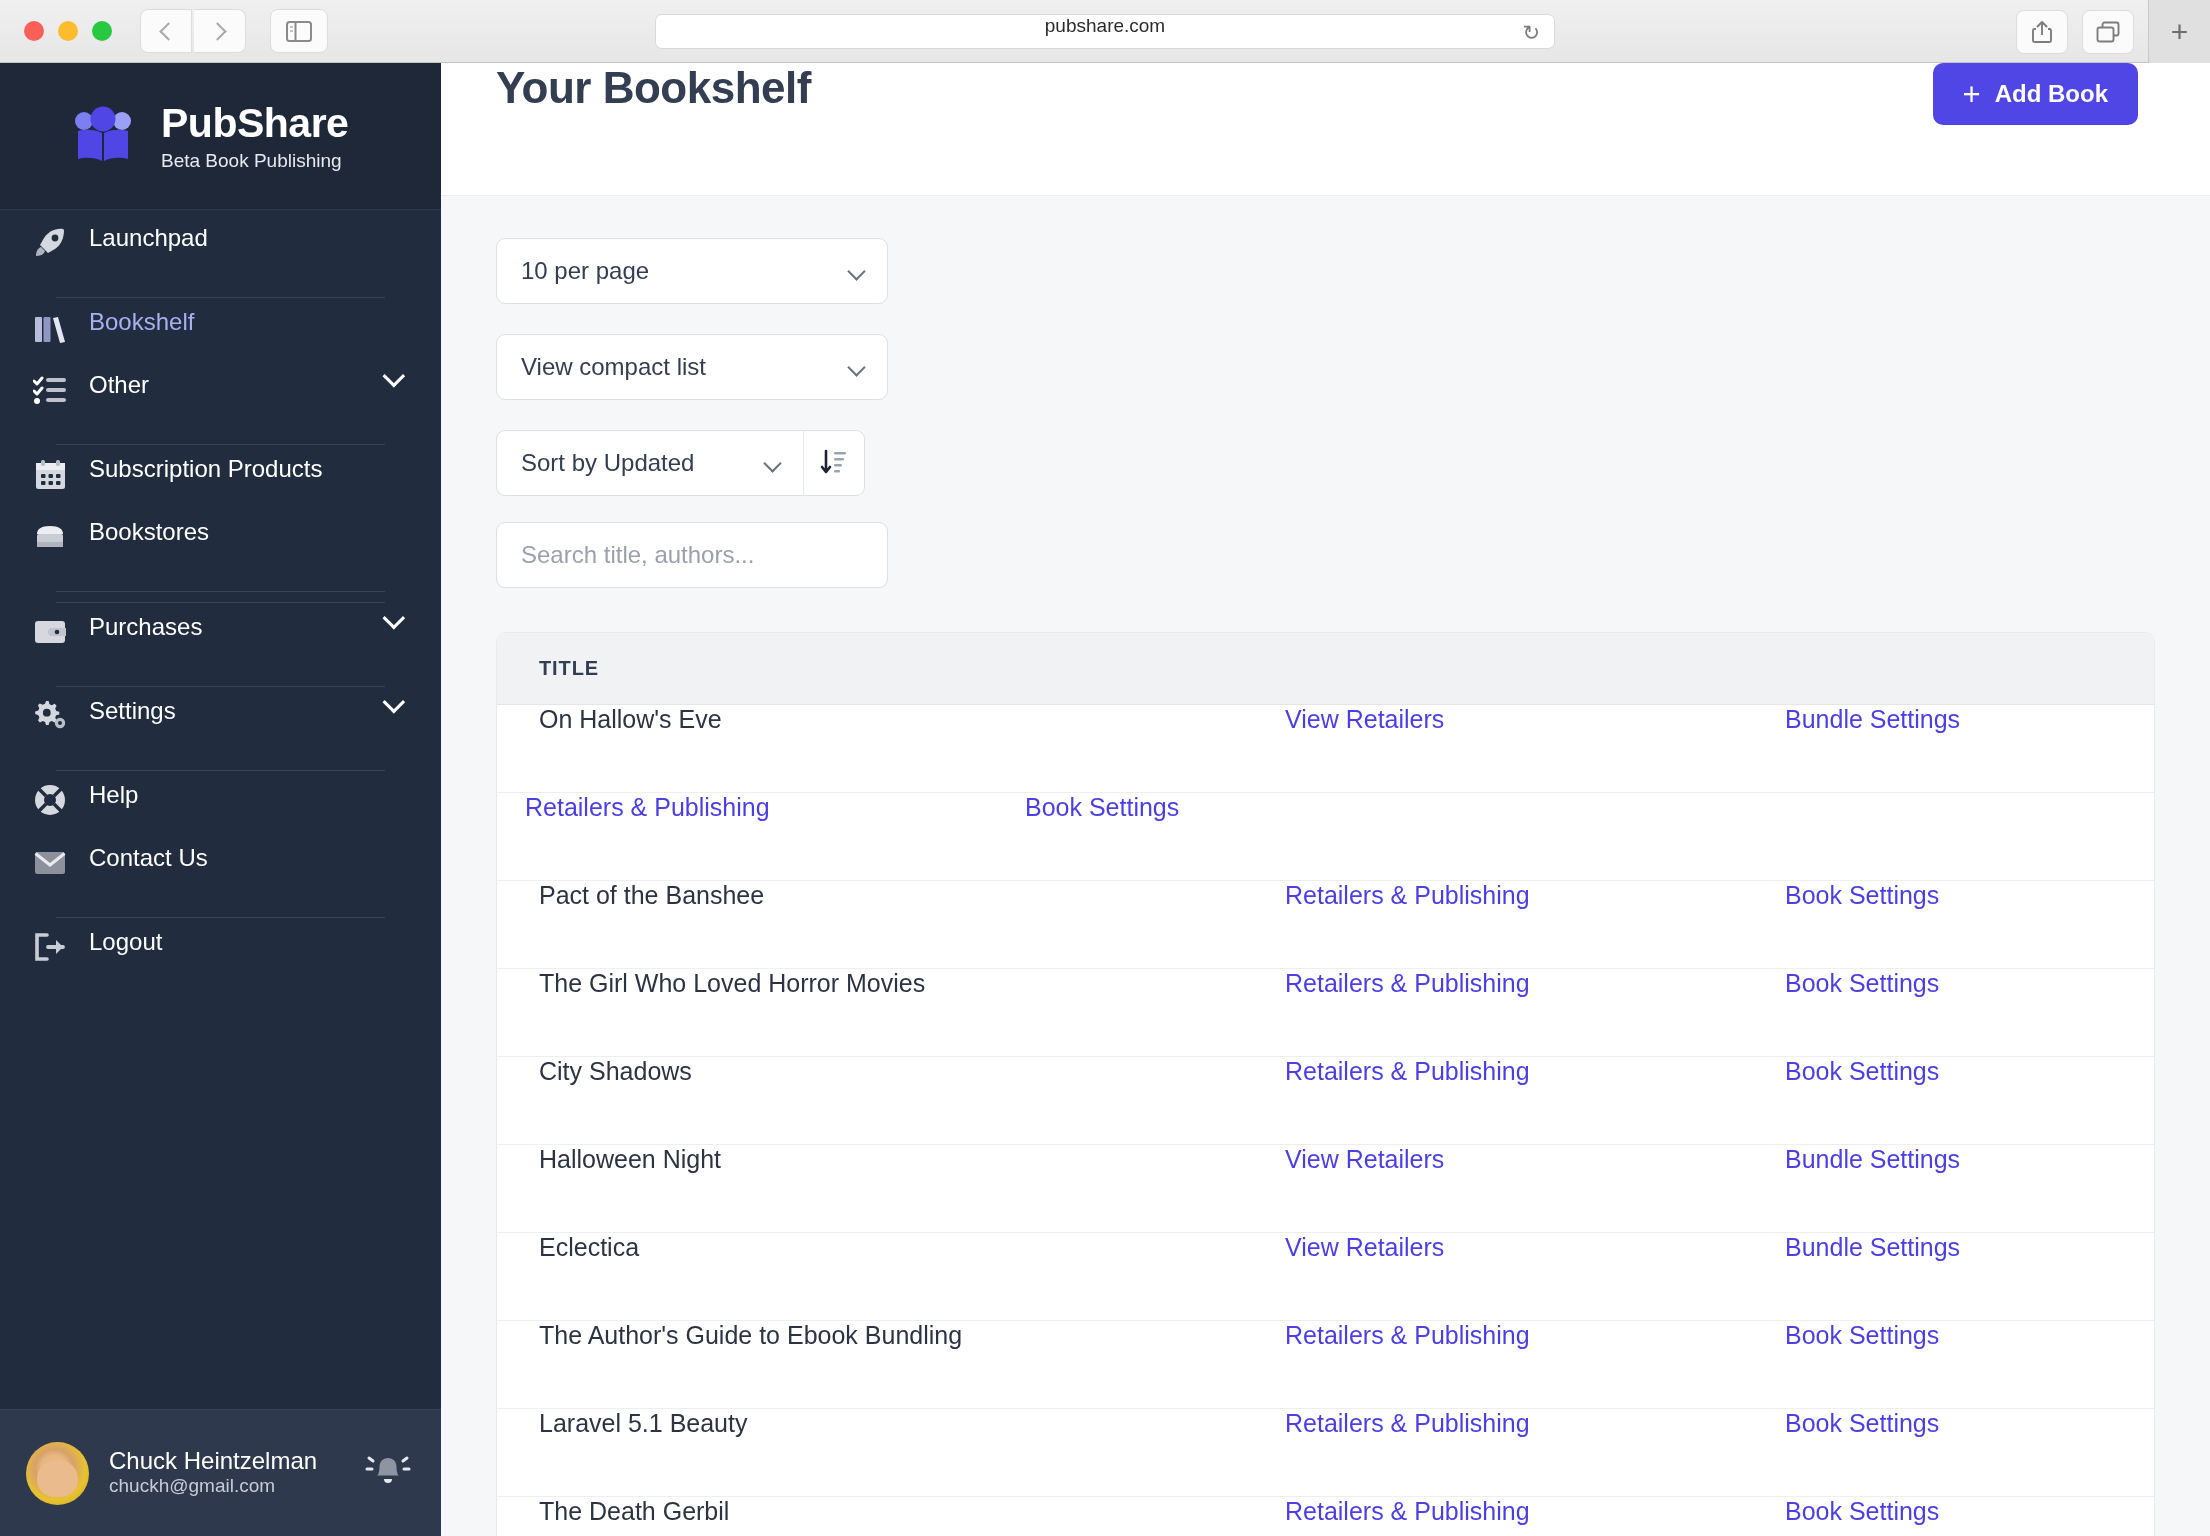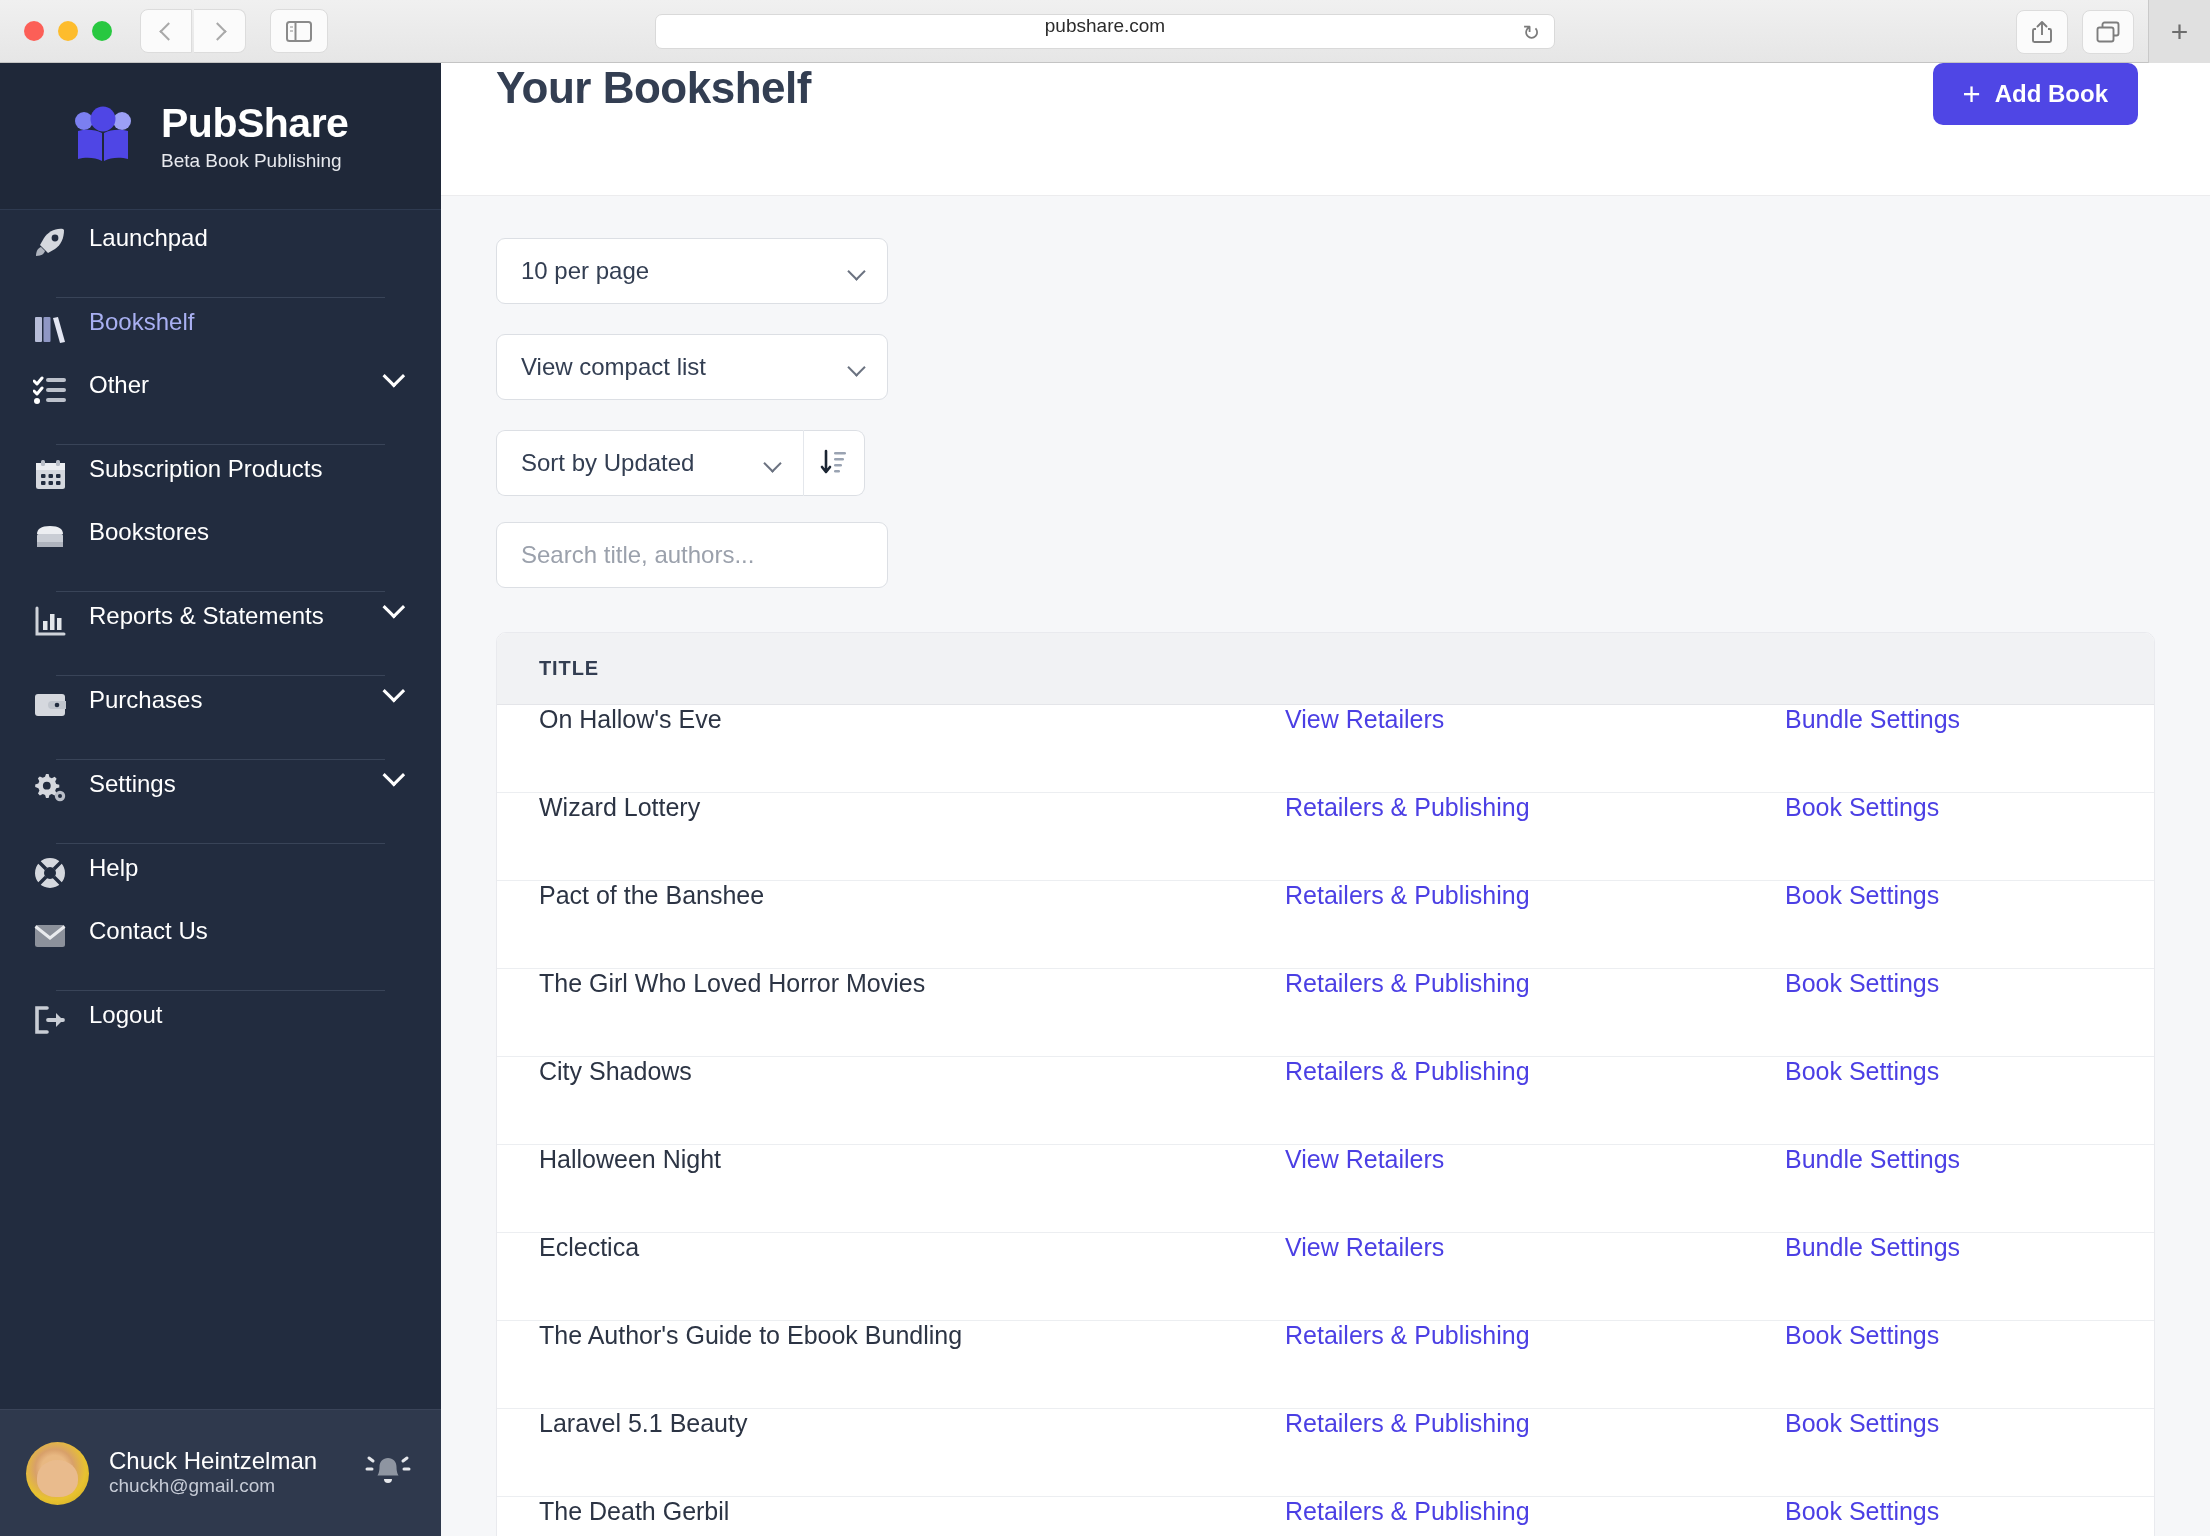--- a/index.html
+++ b/index.html
@@ -342,32 +342,20 @@
         <svg width="32" height="26" viewBox="0 0 32 26">
             <path d="M3 10C3 5 7 2 16 2s13 3 13 8z" fill="#eceef2"></path>
             <rect x="3" y="10" width="26" height="13" rx="1.5" fill="#c9cdd5"></rect>
             <path d="M3 18h26v5H3z" fill="#aeb3bd"></path>
           </svg>
       </span>
       <span class="nav-label">Bookstores</span>
     </div>
     <div class="nav-sep"></div>
 
-    <div class="nav-item">
-      <span class="nav-ico">
-        <svg width="31" height="30" viewBox="0 0 31 30">
-            <path d="M2 2v26h27" fill="none" stroke="#cfd3da" stroke-width="3" stroke-linecap="round"></path>
-            <rect x="8" y="15" width="4.5" height="9" fill="#e3e6ea"></rect>
-            <rect x="15" y="8" width="4.5" height="16" fill="#e3e6ea"></rect>
-            <rect x="22" y="12" width="4.5" height="12" fill="#e3e6ea"></rect>
-          </svg>
-      </span>
-      <span class="nav-label">Reports &amp; Statements</span>
-      <span class="nav-chev"></span>
-    </div>
     <div class="nav-sep"></div>
 
     <div class="nav-item">
       <span class="nav-ico">
         <svg width="32" height="26" viewBox="0 0 32 26">
             <rect x="1" y="2" width="30" height="22" rx="3" fill="#d5d8de"></rect>
             <path d="M18 9h14v8H18a4 4 0 0 1 0-8z" fill="#c0c5cd"></path>
             <circle cx="23" cy="13" r="2.3" fill="#222c3f"></circle>
           </svg>
       </span>
@@ -496,21 +484,20 @@
     <div class="thead">
       <div class="th">TITLE</div>
     </div>
     <div id="rows">
         <div class="trow">
           <div class="c-title">On Hallow's Eve</div>
           <div class="c-link1"><span class="tlink">View Retailers</span></div>
           <div class="c-link2"><span class="tlink">Bundle Settings</span></div>
         </div>
         <div class="trow">
-          <div class="c-title">Wizard Lottery</div>
           <div class="c-link1"><span class="tlink">Retailers &amp; Publishing</span></div>
           <div class="c-link2"><span class="tlink">Book Settings</span></div>
         </div>
         <div class="trow">
           <div class="c-title">Pact of the Banshee</div>
           <div class="c-link1"><span class="tlink">Retailers &amp; Publishing</span></div>
           <div class="c-link2"><span class="tlink">Book Settings</span></div>
         </div>
         <div class="trow">
           <div class="c-title">The Girl Who Loved Horror Movies</div>

